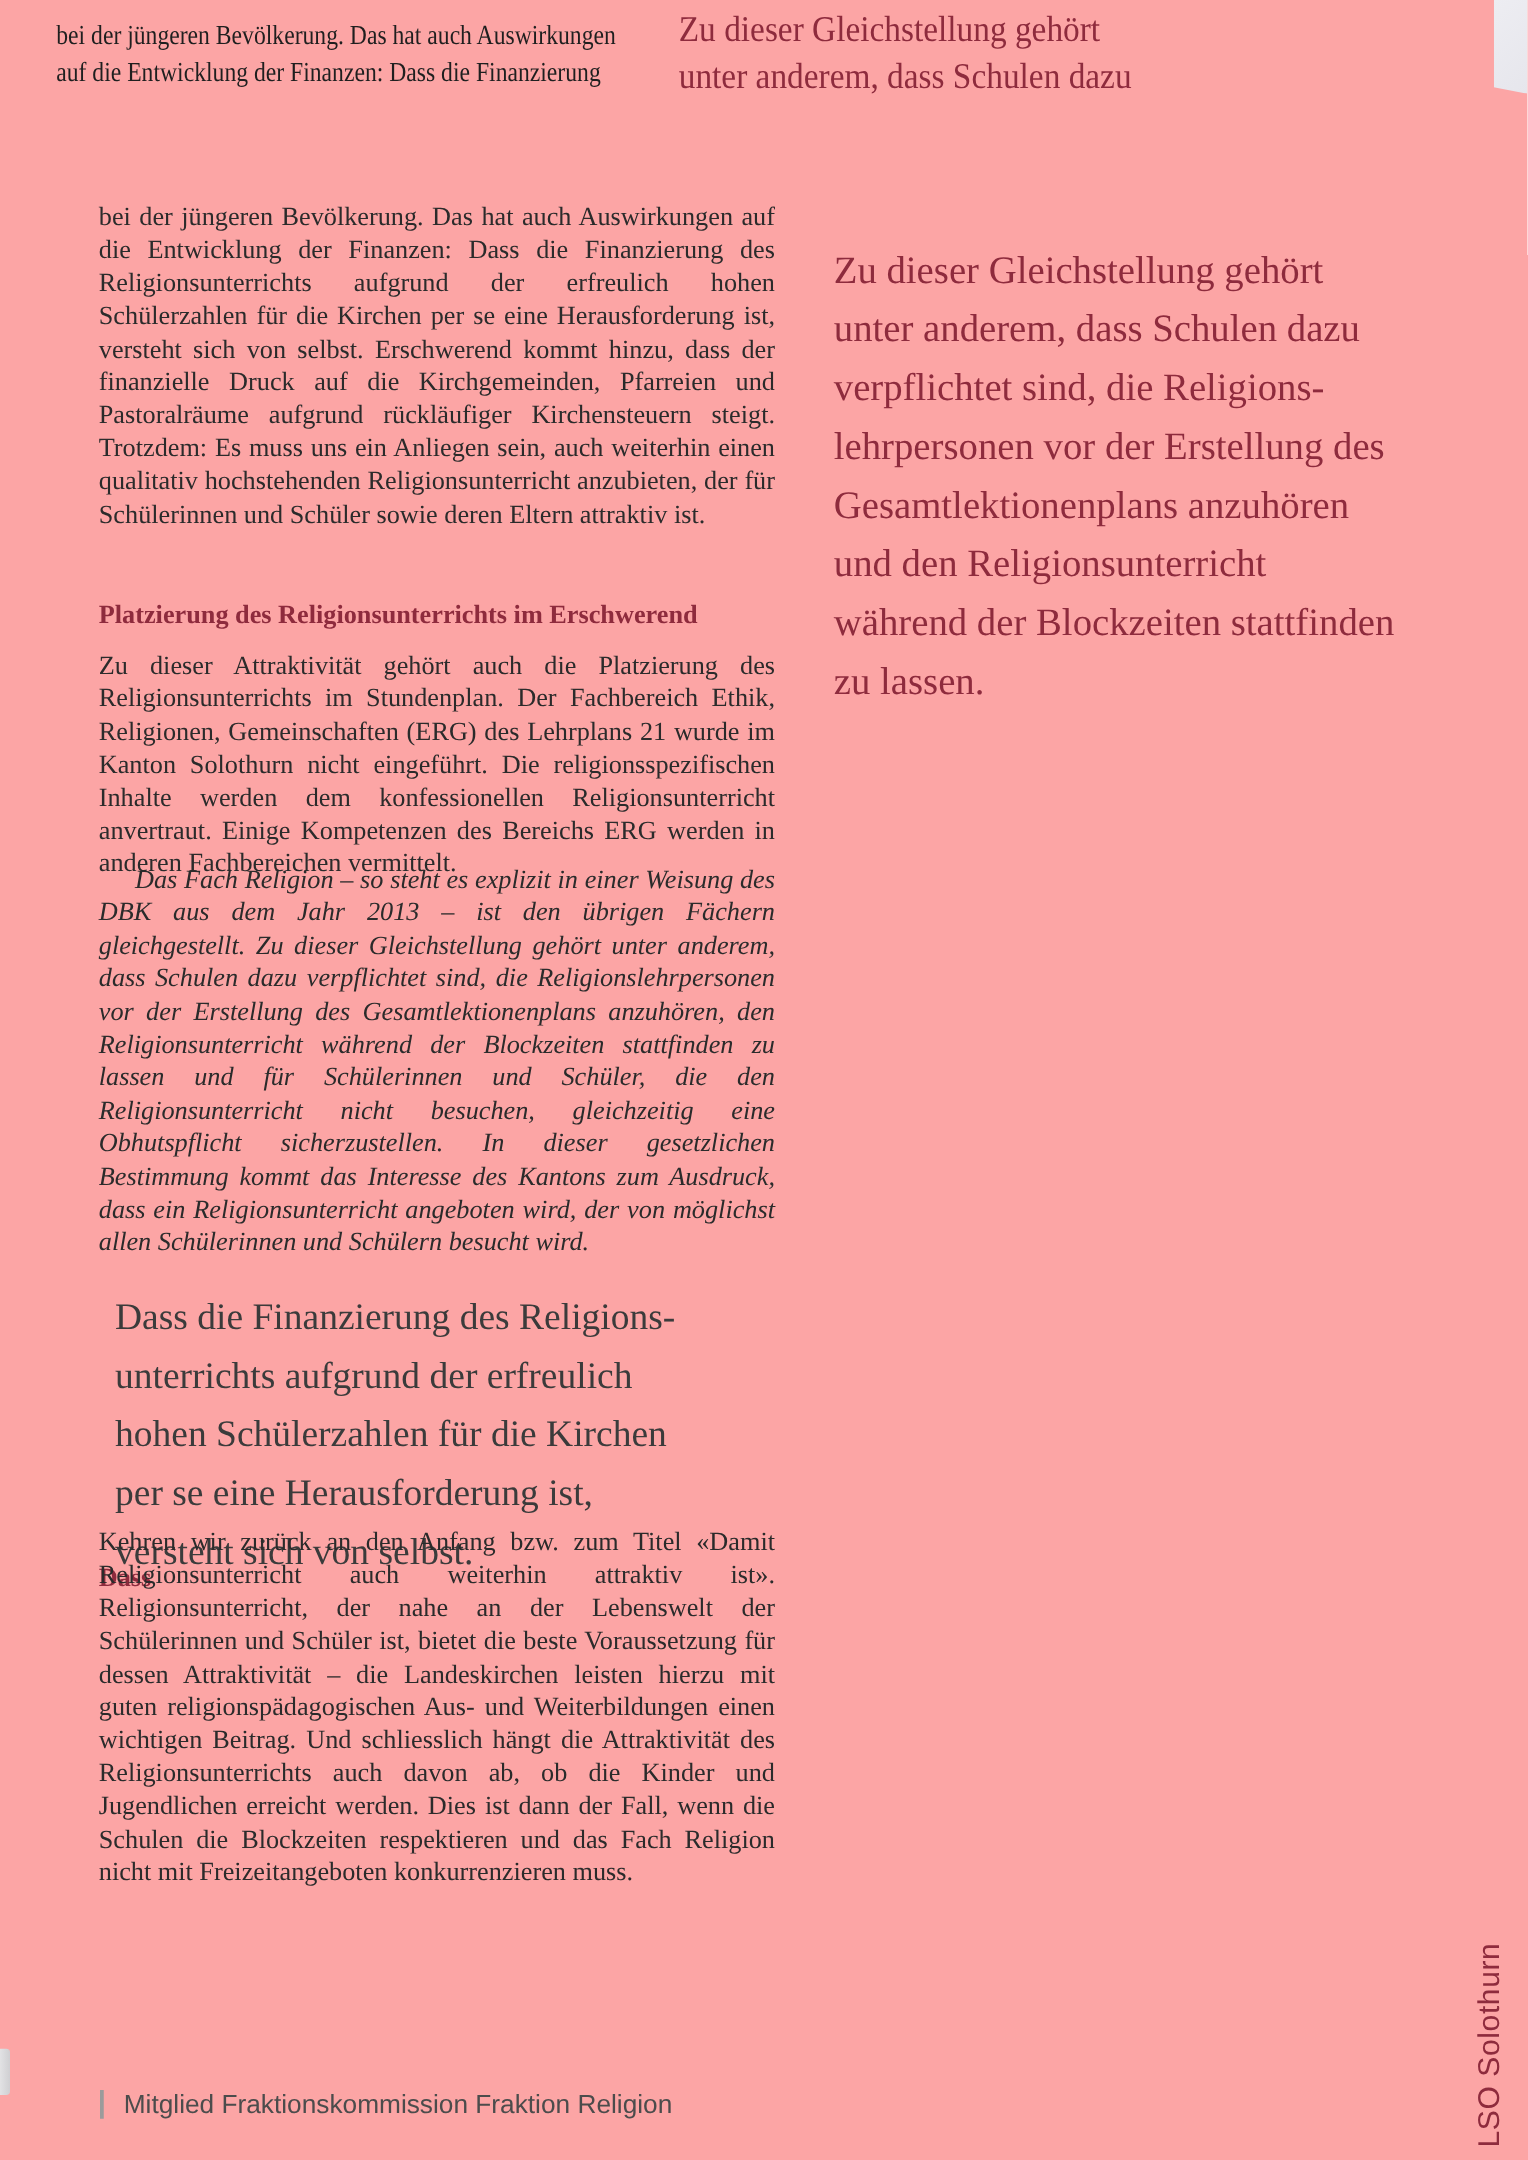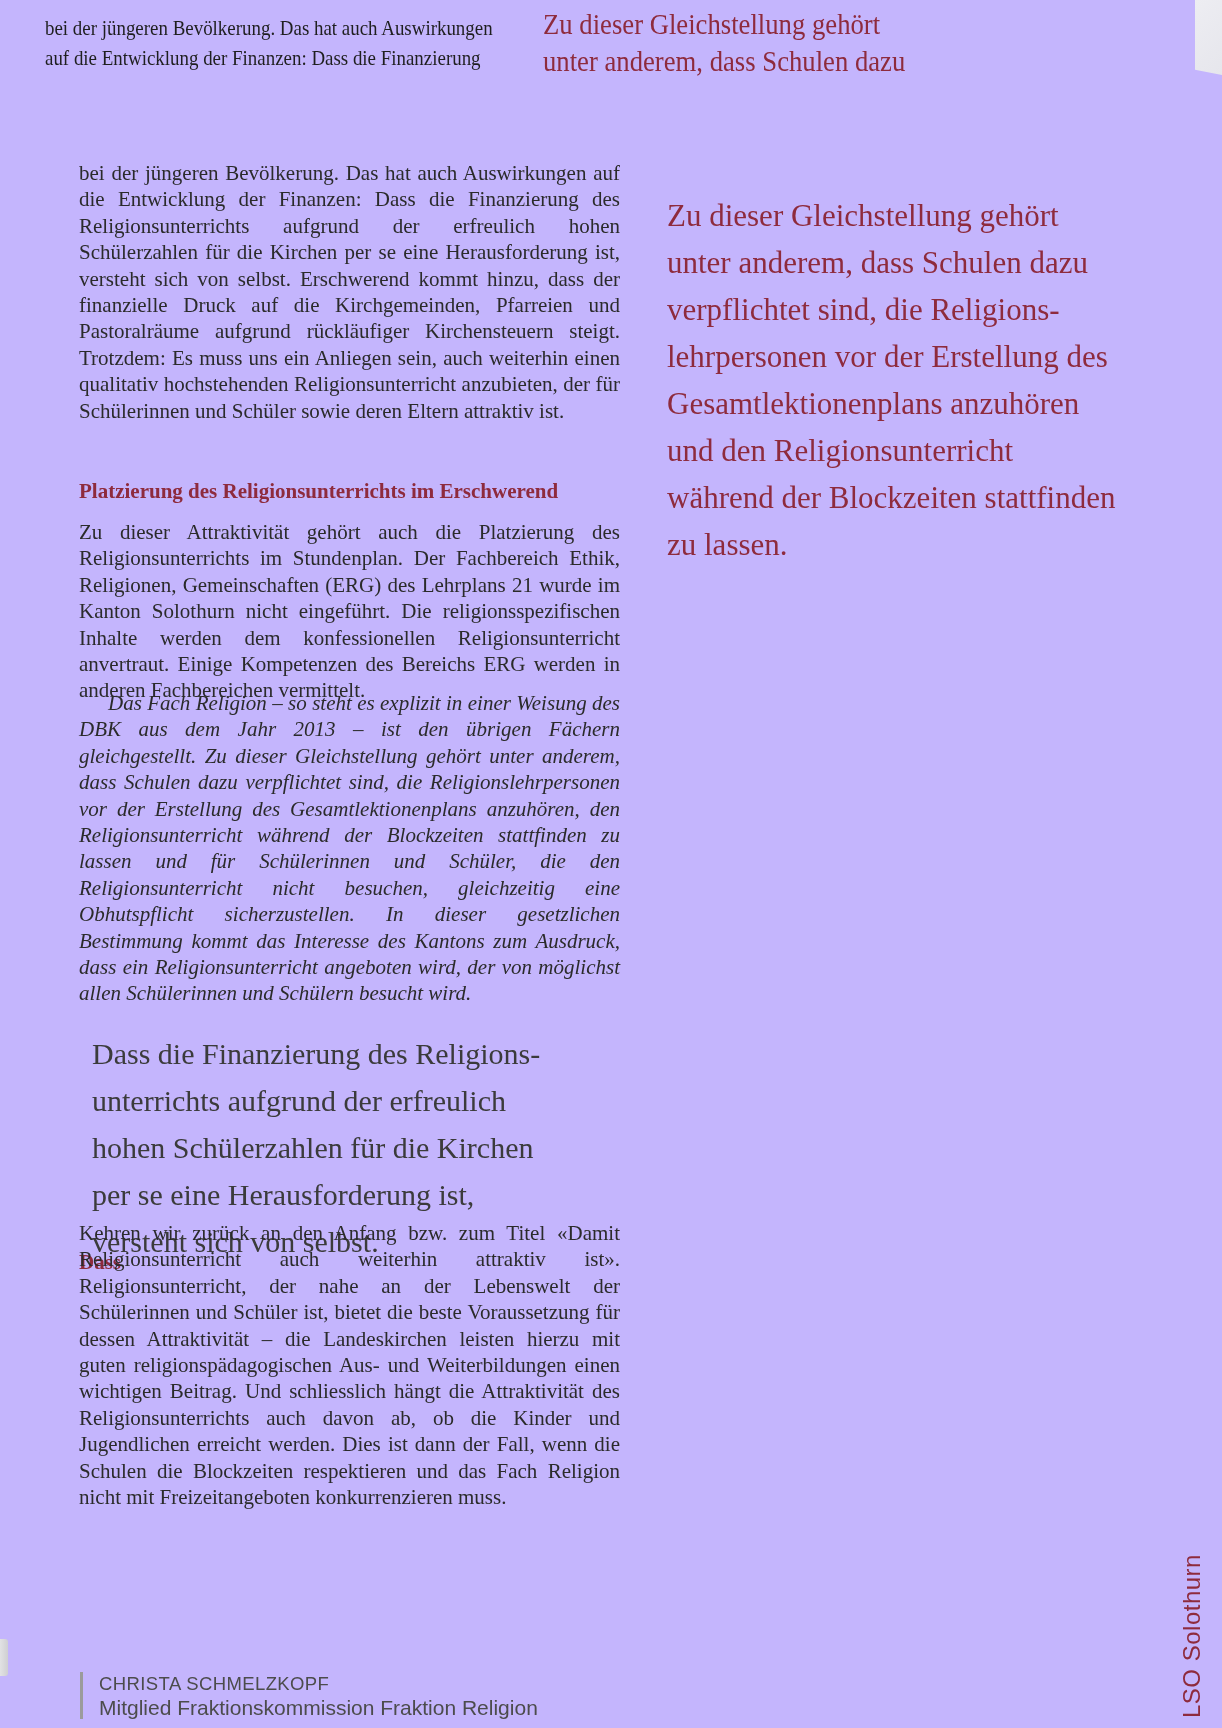--- a/index.html
+++ b/index.html
@@ -1,20 +1,20 @@
 <!DOCTYPE html>
 <html lang="de"><head>
 <meta charset="utf-8">
 <style>
   html, body { margin: 0; padding: 0; background: #ffffff; }
   .page {
     position: relative;
     width: 1222px;
     height: 1728px;
-    background: #c4b5fd;
+    background: #fca5a5;
     overflow: hidden;
     font-family: "Liberation Serif", "DejaVu Serif", serif;
   }
 
   
   .top-strip {
     position: absolute;
     left: 0; top: 0; right: 0;
     height: 78px;
     overflow: hidden;
@@ -192,21 +192,20 @@
 unter anderem, dass Schulen dazu
 verpflichtet sind, die Religions-
 lehrpersonen vor der Erstellung des
 Gesamtlektionenplans anzuhören
 und den Religionsunterricht
 während der Blockzeiten stattfinden
 zu lassen.</blockquote>
   </main>
 
   <footer class="footer-author">
-    <div class="author-name">CHRISTA SCHMELZKOPF</div>
     <div class="author-role">Mitglied Fraktionskommission Fraktion Religion</div>
   </footer>
 
   <div class="side-label">LSO Solothurn</div>
 
   <div class="edge-tab"></div>
 
 </div>
 
 </body></html>

